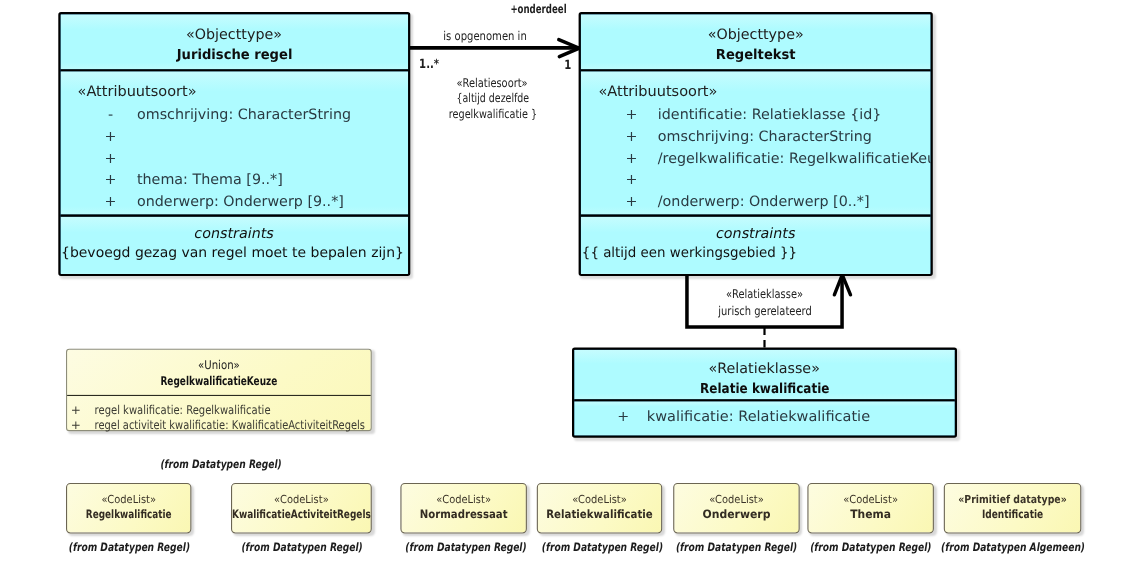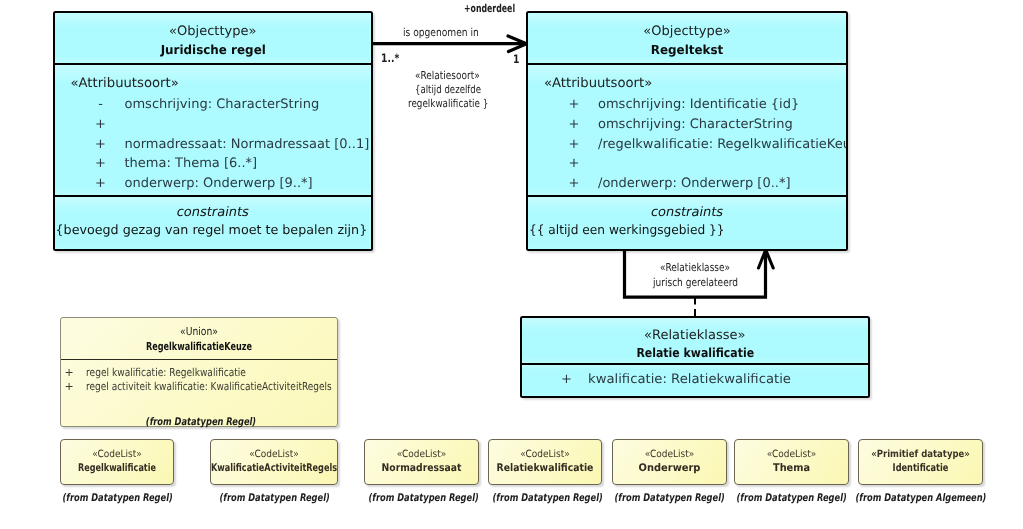--- a/index.html
+++ b/index.html
@@ -76,25 +76,24 @@
       <div class="complabel">«Attribuutsoort»</div>
       <div class="attrow">
         <span class="vis">-</span>
         <span class="atxt">omschrijving: CharacterString</span>
       </div>
       <div class="attrow">
         <span class="vis">+</span>
       </div>
       <div class="attrow">
         <span class="vis">+</span>
-        <span class="atxt">normadressaat: Normadressaat [0..1]</span>
-      </div>
-      <div class="attrow">
-        <span class="vis">+</span>
-        <span class="atxt">thema: Thema [6..*]</span>
+      </div>
+      <div class="attrow">
+        <span class="vis">+</span>
+        <span class="atxt">thema: Thema [9..*]</span>
       </div>
       <div class="attrow">
         <span class="vis">+</span>
         <span class="atxt">onderwerp: Onderwerp [9..*]</span>
       </div>
     </div>
     <div class="constr" style="height:57px;padding-top:7px;">
       <div class="cl">constraints</div>
       <div class="cv" style="transform:scaleX(1.0);">{bevoegd gezag van regel moet te bepalen zijn}</div>
     </div>
@@ -102,21 +101,21 @@
 
   <div class="clsbox" style="left:526px;top:11px;width:322px;height:240px;">
     <div class="hdr" style="height:52px;padding-top:11px;">
       <div class="stereo">«Objecttype»</div>
       <div class="cname">Regeltekst</div>
     </div>
     <div class="attrs" style="height:130px;padding-top:30px;">
       <div class="complabel">«Attribuutsoort»</div>
       <div class="attrow">
         <span class="vis">+</span>
-        <span class="atxt">omschrijving: Identificatie {id}</span>
+        <span class="atxt">identificatie: Relatieklasse {id}</span>
       </div>
       <div class="attrow">
         <span class="vis">+</span>
         <span class="atxt">omschrijving: CharacterString</span>
       </div>
       <div class="attrow">
         <span class="vis">+</span>
         <span class="atxt">/regelkwalificatie: RegelkwalificatieKeuze</span>
       </div>
       <div class="attrow">
@@ -139,21 +138,21 @@
       <div class="cname" style="transform:scaleX(0.874);line-height:17px;">Relatie kwalificatie</div>
     </div>
     <div class="attrs" style="height:31px;padding-top:5px;">
       <div class="attrow">
         <span class="vis" style="left:2px;">+</span>
         <span class="atxt" style="transform:scaleX(1.015);transform-origin:left center;left:29px;">kwalificatie: Relatiekwalificatie</span>
       </div>
     </div>
   </div>
 
-  <div class="unionbox" style="left:60px;top:317px;width:278px;height:110px;">
+  <div class="unionbox" style="left:60px;top:317px;width:278px;height:75px;">
     <div class="hdr" style="height:42px;padding-top:7px;">
       <div class="stereo">«Union»</div>
       <div class="cname">RegelkwalificatieKeuze</div>
     </div>
     <div class="attrs" style="padding-top:6px;">
       <div class="arow">
         <span class="vis">+</span>
         <span class="atxt" style="transform:scaleX(0.827);">regel kwalificatie: Regelkwalificatie</span>
       </div>
       <div class="arow">

